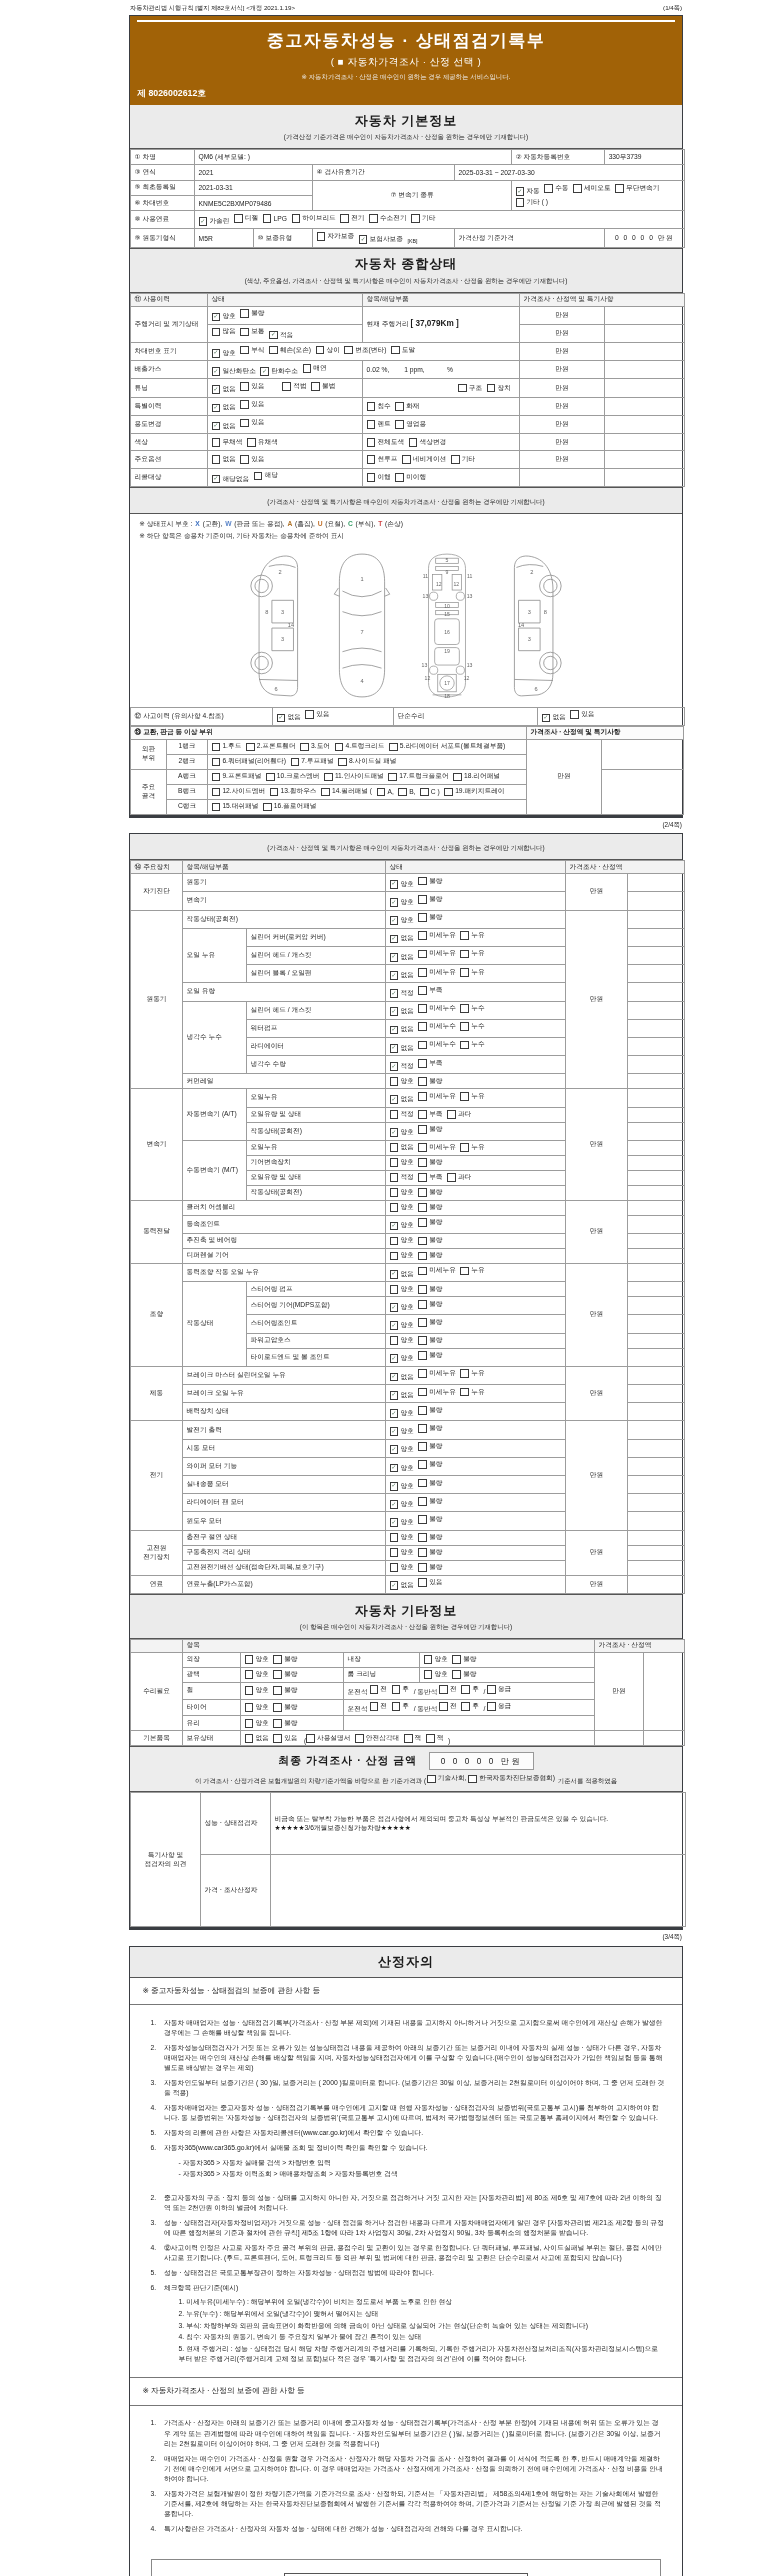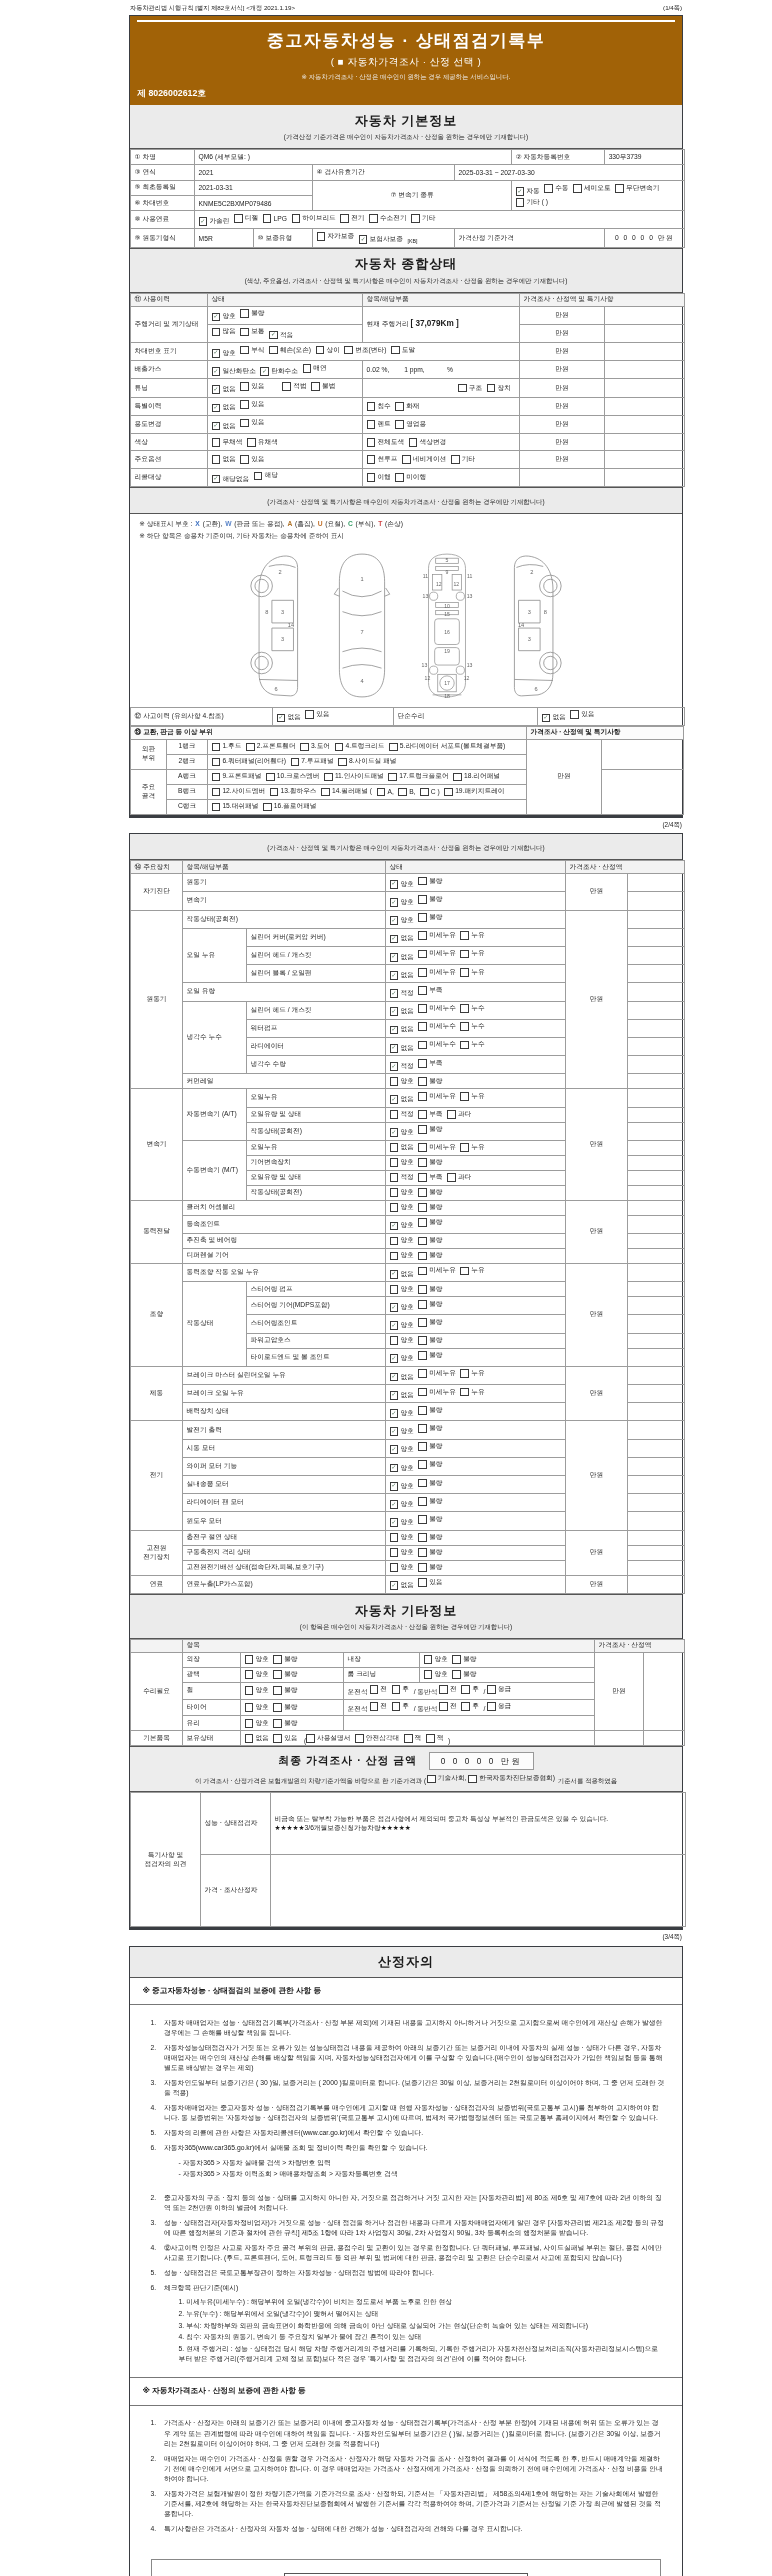--- a/index.html
+++ b/index.html
@@ -52,21 +52,21 @@
   
   .finalbar{background:#ededed;border-top:1px solid #555;border-bottom:1px solid #555;padding:4.6px 0 5.2px;text-align:center;}
   .finalbar .row{display:flex;align-items:center;justify-content:center;}
   .finalbar .flabel{font-size:10.8px;font-weight:bold;letter-spacing:1px;}
   .finalbar .fval{margin-left:12.4px;border:0.5px solid #999;background:#fcfcfc;padding:2.6px 10.3px;font-size:8.2px;letter-spacing:2.6px;}
   .finalbar .fnote{font-size:6.4px;margin-top:4.1px;}
   .finalbar .fnote .ck{margin:0 1px;}
   
   .tb-remarks td{height:12.4px;}
   
-  .nsubhead{border-bottom:1px solid #777;padding:8.2px 12.4px;font-size:7.7px;font-weight:bold;}
+  .nsubhead{border-bottom:1px solid #777;padding:8.2px 12.4px;font-size:7.7px;}
   .nsubhead.mid{border-top:1px solid #777;margin-top:4.1px;}
   .nlist{padding:8.2px 17.5px 7.2px 20.6px;font-size:6.8px;line-height:1.5;}
   .nitem{display:flex;margin:4.6px 0;}
   .nn{width:13.4px;flex:none;}
   .nt{flex:1;}
   .nsub{margin:1.5px 0 1.5px 28px;}
   .pricebox{border:0.8px solid #888;margin:13.4px 20.6px 15.5px;padding:12.4px 15.5px 13.4px;}
   .pricebox .ptitle{border:0.8px solid #555;width:242px;margin:0 auto 10.3px;text-align:center;font-size:11.3px;font-weight:bold;padding:6.2px 0;letter-spacing:1px;}
   .kb{font-size:5.2px;vertical-align:sub;}
 </style>

